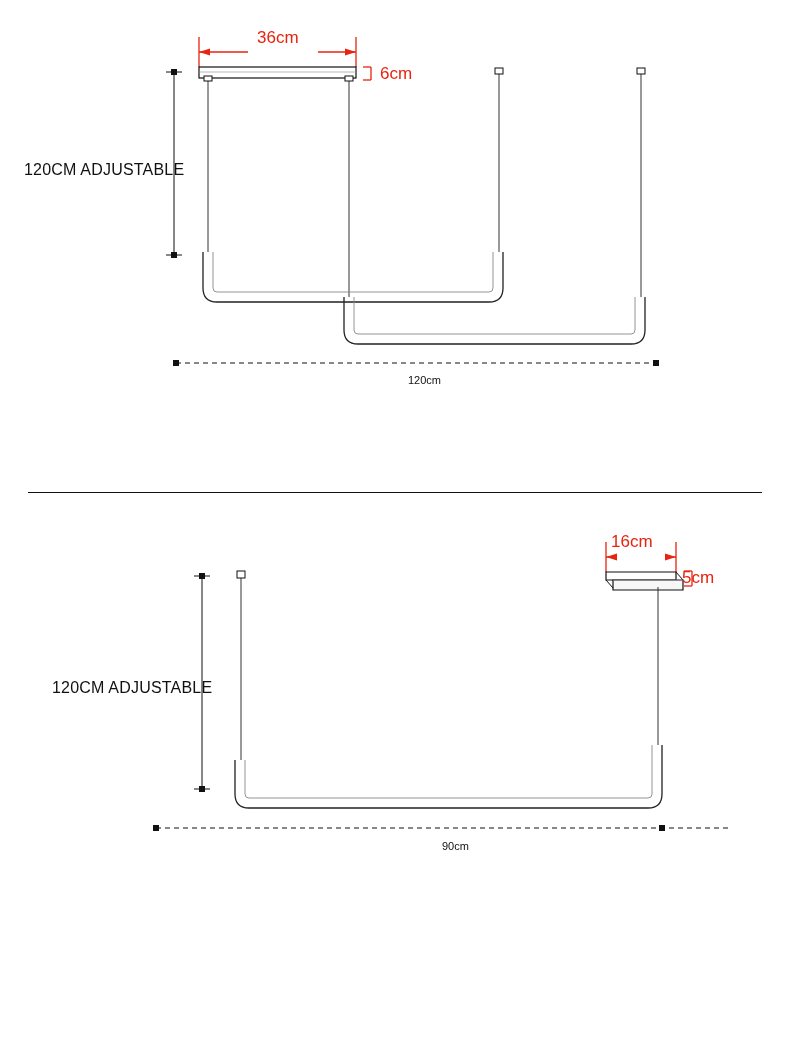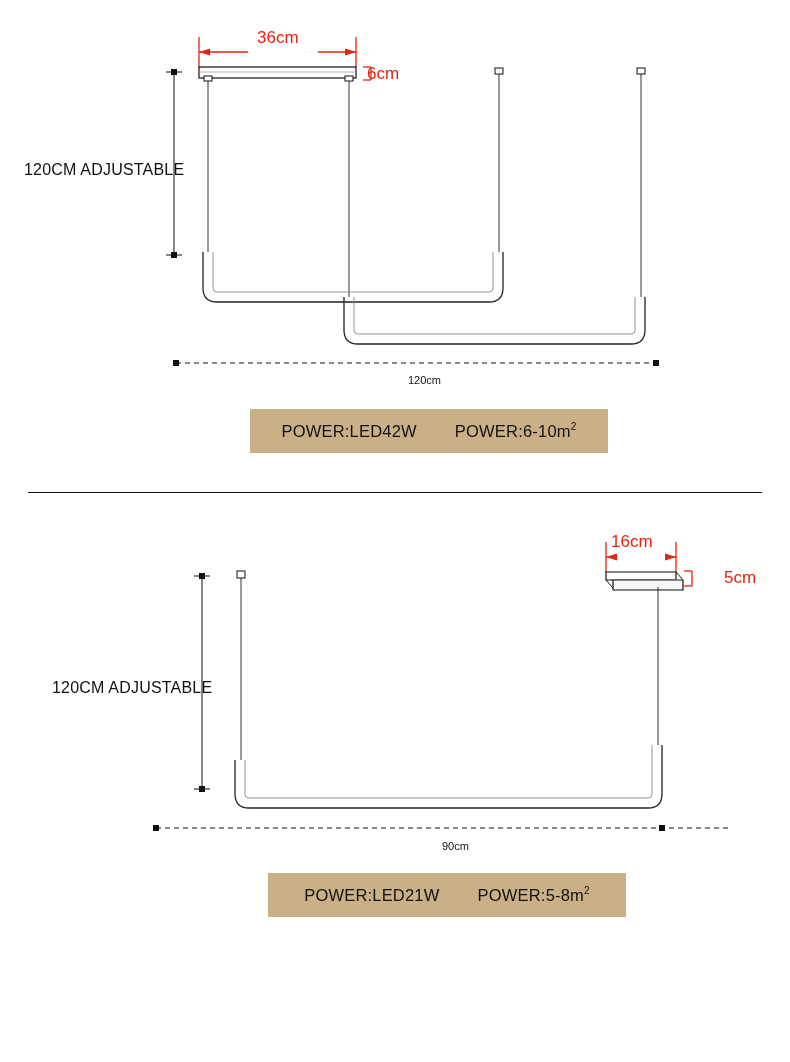--- a/index.html
+++ b/index.html
@@ -145,30 +145,26 @@
 
       <g stroke="#111" stroke-width="1" fill="none">
         <line x1="176" y1="363" x2="656" y2="363" stroke-dasharray="5,4"></line>
         <rect x="173" y="360" width="6" height="6" fill="#111" stroke="none"></rect>
         <rect x="653" y="360" width="6" height="6" fill="#111" stroke="none"></rect>
       </g>
     </svg>
 
     <div class="dim-label-red" style="left:257px; top:28px;">36cm</div>
 
-    <div class="dim-label-red" style="left:367px; top:64px;text-align:center;">6cm</div>
+    <div class="dim-label-red" style="left:380px; top:64px;text-align:center;">6cm</div>
 
     <div class="dim-label-side" style="left:24px; top:161px;">120CM ADJUSTABLE</div>
 
     <div class="dim-label-black" style="left:408px; top:374px;">120cm</div>
 
-    <div class="power-bar" style="left:250px; top:409px; width:358px; height:44px;">
-      <span>POWER:LED42W</span>
-      <span><span>POWER:6-10</span><span>m</span><span class="sup">2</span></span>
-    </div>
   </div>
 
   <div class="divider" id="divider-1"></div>
 
   <div class="panel" id="panel-2">
 
     <svg class="diagram" width="790" height="570" viewBox="0 0 790 570">
 
       <g stroke="#e8230f" stroke-width="1.3" fill="none">
         <line x1="578" y1="50" x2="578" y2="80"></line>
@@ -216,25 +212,21 @@
 
       <g stroke="#111" stroke-width="1" fill="none">
         <line x1="128" y1="336" x2="700" y2="336" stroke-dasharray="5,4"></line>
         <rect x="125" y="333" width="6" height="6" fill="#111" stroke="none"></rect>
         <rect x="631" y="333" width="6" height="6" fill="#111" stroke="none"></rect>
       </g>
     </svg>
 
     <div class="dim-label-red" style="left:583px; top:40px;">16cm</div>
 
-    <div class="dim-label-red" style="left:696px; top:76px;">5cm</div>
+    <div class="dim-label-red" style="left:654px; top:76px;">5cm</div>
 
     <div class="dim-label-side" style="left:24px; top:187px;">120CM ADJUSTABLE</div>
 
     <div class="dim-label-black" style="left:414px; top:348px;text-align:right;">90cm</div>
 
-    <div class="power-bar" style="left:240px; top:381px; width:358px; height:44px;">
-      <span>POWER:LED21W</span>
-      <span><span>POWER:5-8</span><span>m</span><span class="sup">2</span></span>
-    </div>
   </div>
 
 </div>
 
 </body></html>

